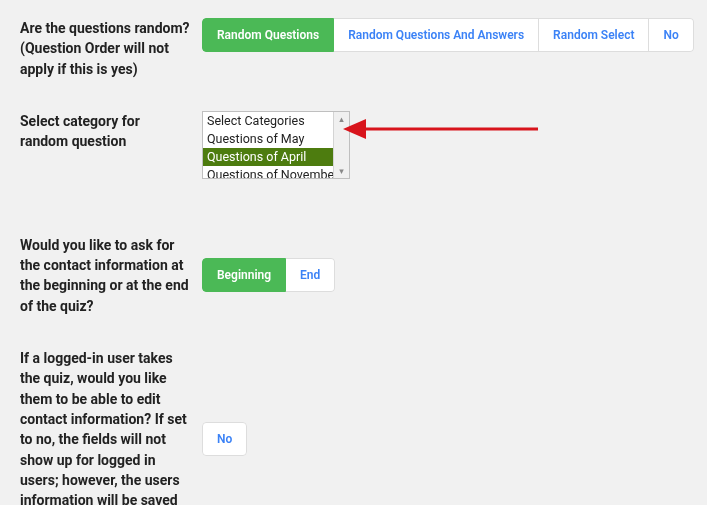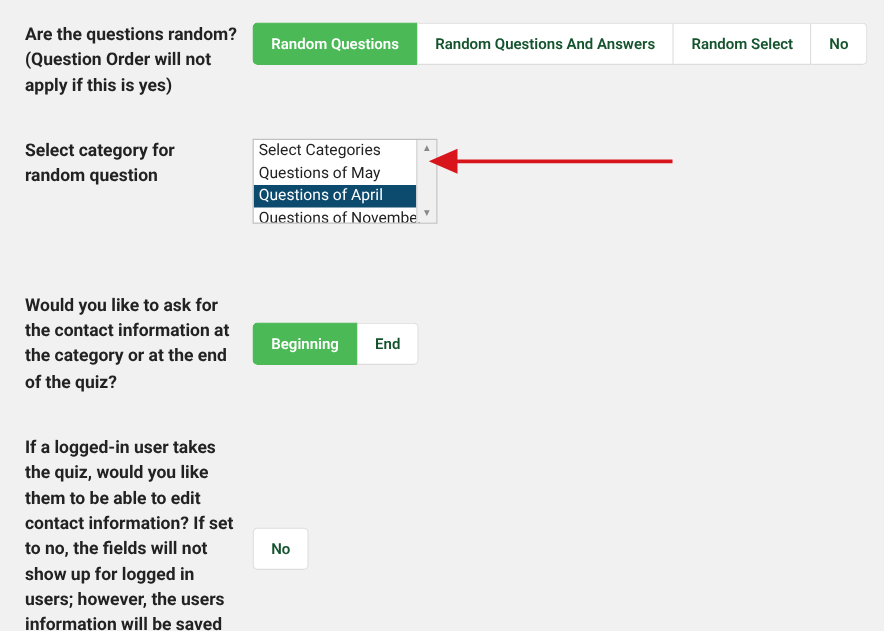--- a/index.html
+++ b/index.html
@@ -44,21 +44,21 @@
     border-radius: 4px;
     overflow: hidden;
   }
   .btn {
     background: #fff;
     border: 1px solid #ddd;
     border-left-width: 0;
     padding: 10px 14px;
     font-size: 12px;
     font-weight: 600;
-    color: #14532d;
+    color: #3b82f6;
     cursor: pointer;
     white-space: nowrap;
     line-height: 1;
   }
   .btn:first-child {
     border-left-width: 1px;
     border-top-left-radius: 4px;
     border-bottom-left-radius: 4px;
     text-align: center;
   }
@@ -114,21 +114,21 @@
   }
   .opt {
     padding: 1px 4px;
     height: 16px;
     line-height: 16px;
     color: #222;
     white-space: nowrap;
     cursor: pointer;
   }
   .opt.selected {
-    background: #0c4a6e;
+    background: #4d7c0f;
     color: #fff;
   }
 
   
   .arrow-svg {
     position: absolute;
     left: 338px;
     top: 82px;
     pointer-events: none;
   }
@@ -167,21 +167,21 @@
         </div>
         <div class="scroll-track">
           <div class="scroll-btn">▴</div>
           <div class="scroll-btn">▾</div>
         </div>
       </div>
     </div>
   </div>
 
   <div class="row center-controls">
-    <div class="label-col">Would you like to ask for the contact information at the category or at the end of the quiz?</div>
+    <div class="label-col">Would you like to ask for the contact information at the beginning or at the end of the quiz?</div>
     <div class="control-col">
       <div class="btn-group">
         <div class="btn active-green">Beginning</div>
         <div class="btn">End</div>
       </div>
     </div>
   </div>
 
   <div class="row center-controls">
     <div class="label-col">If a logged-in user takes the quiz, would you like them to be able to edit contact information? If set to no, the fields will not show up for logged in users; however, the users information will be saved for the fields.</div>

